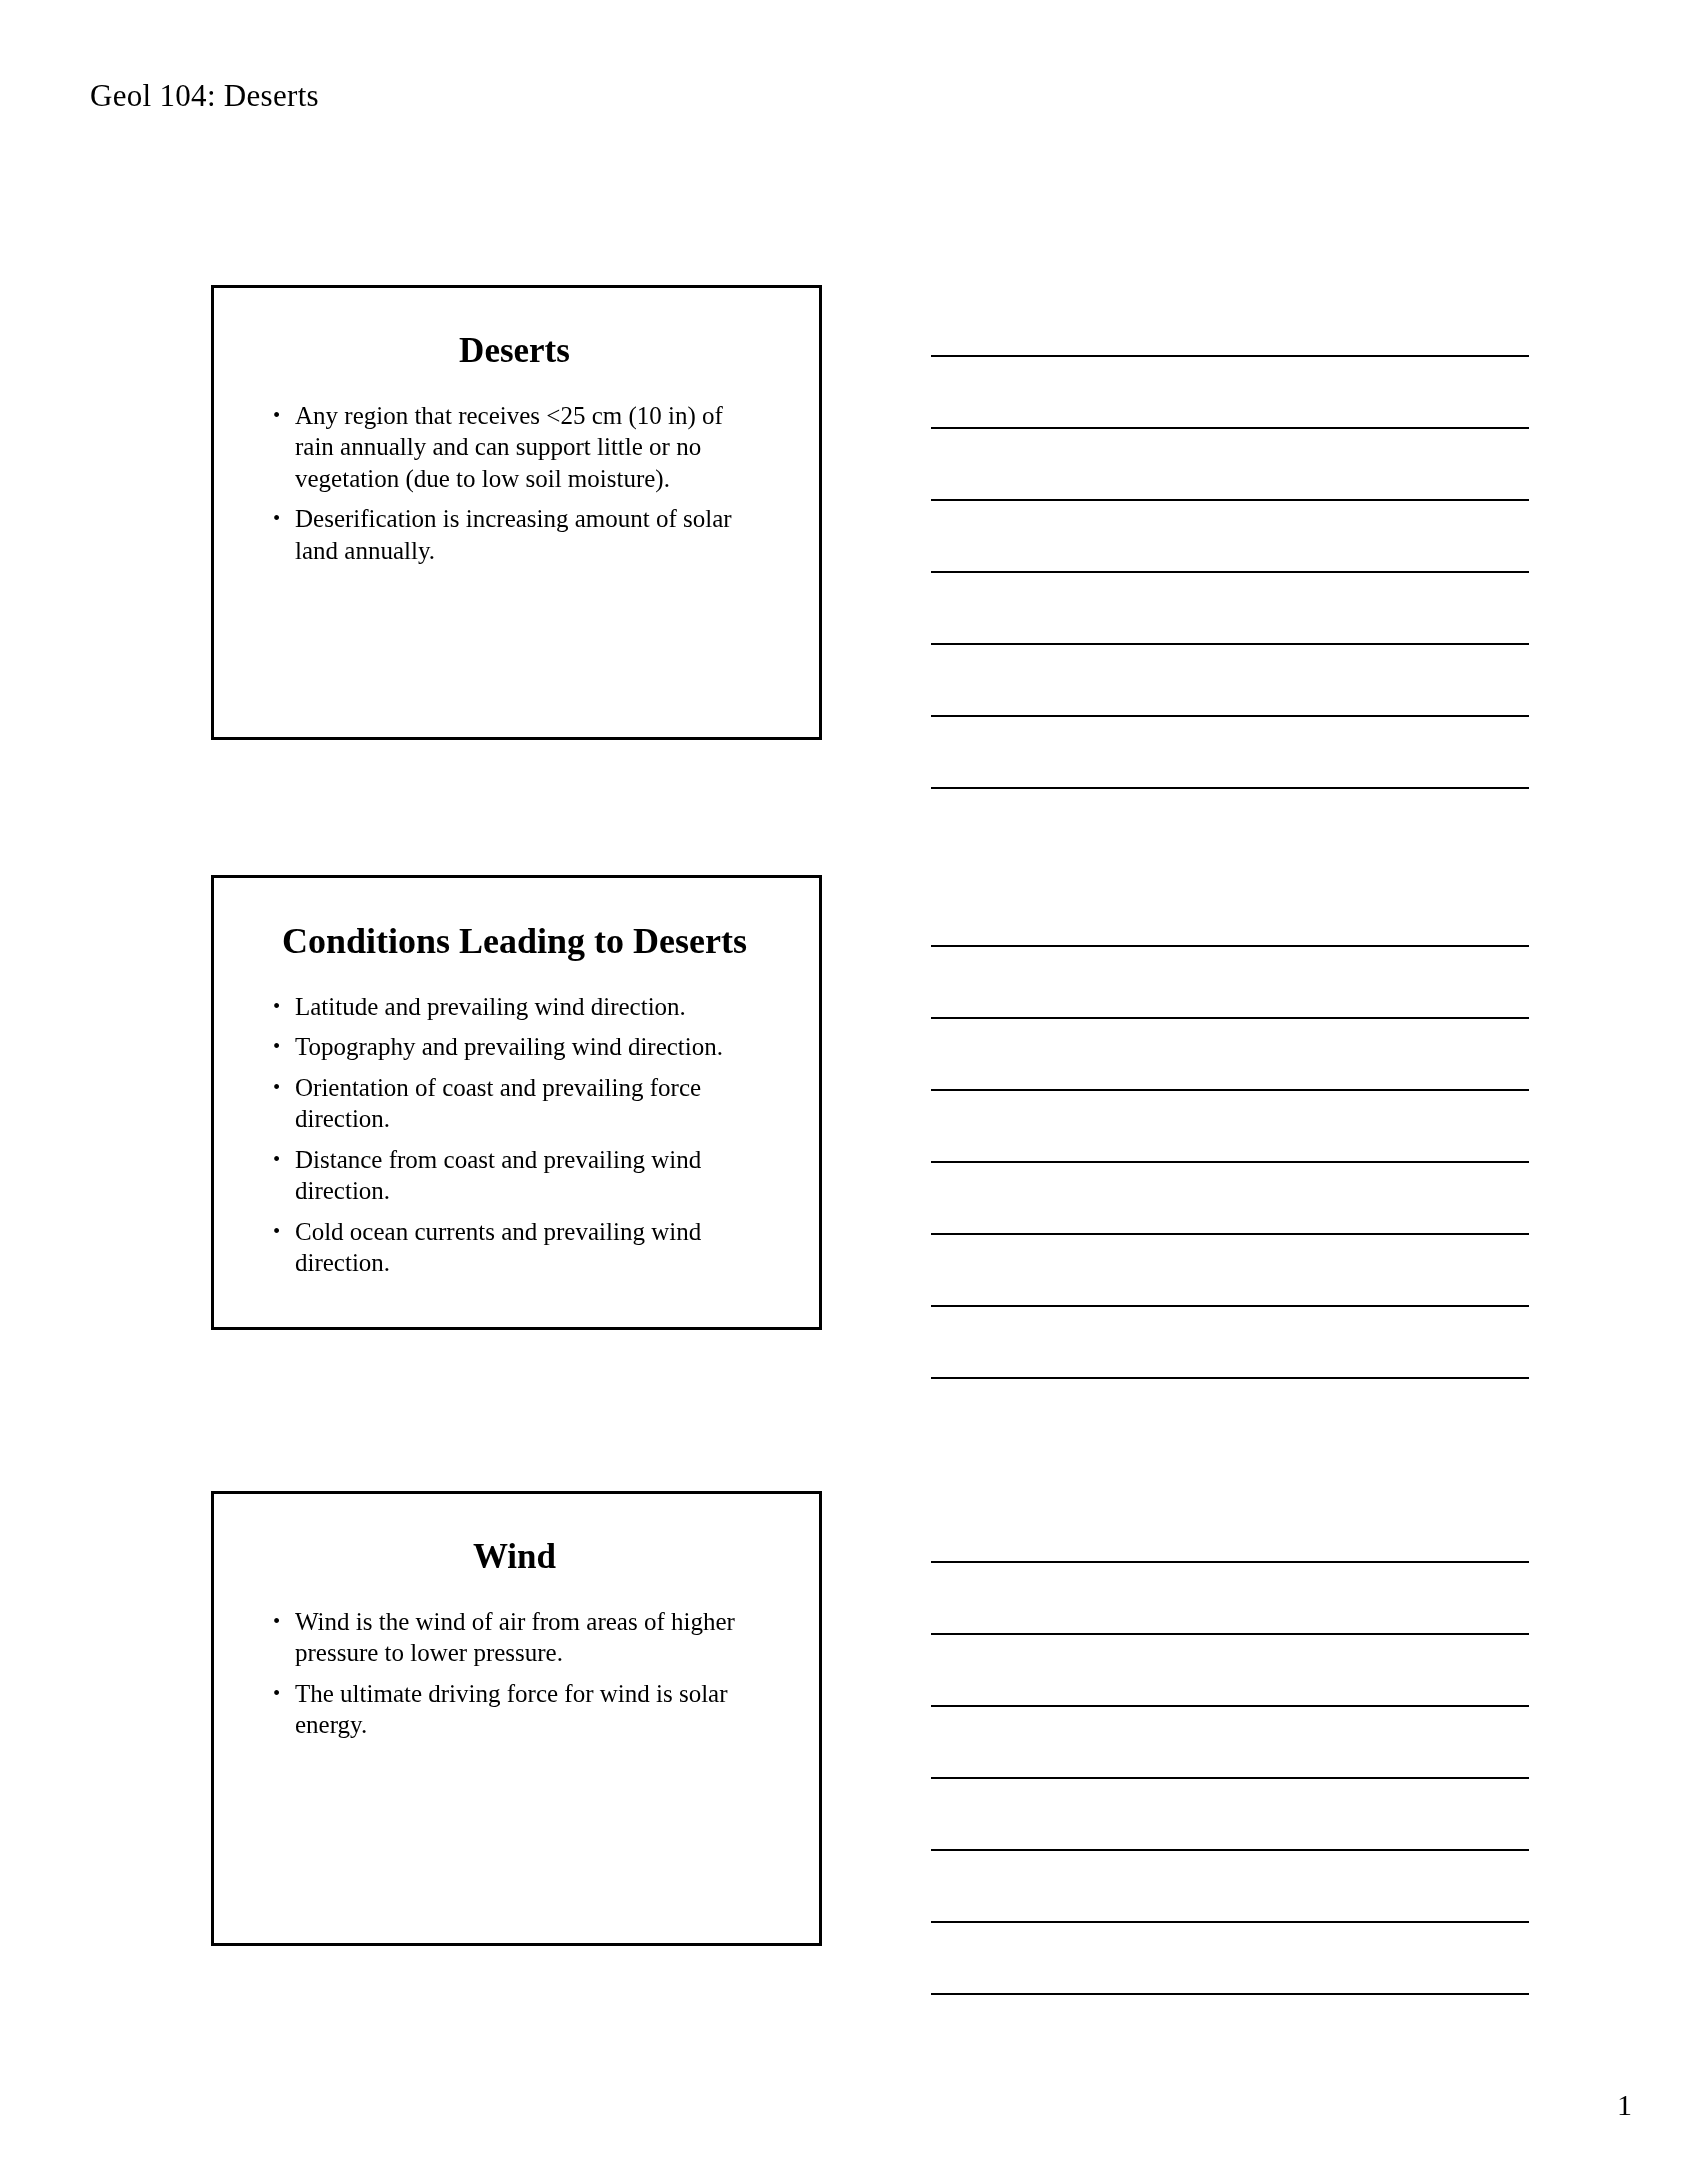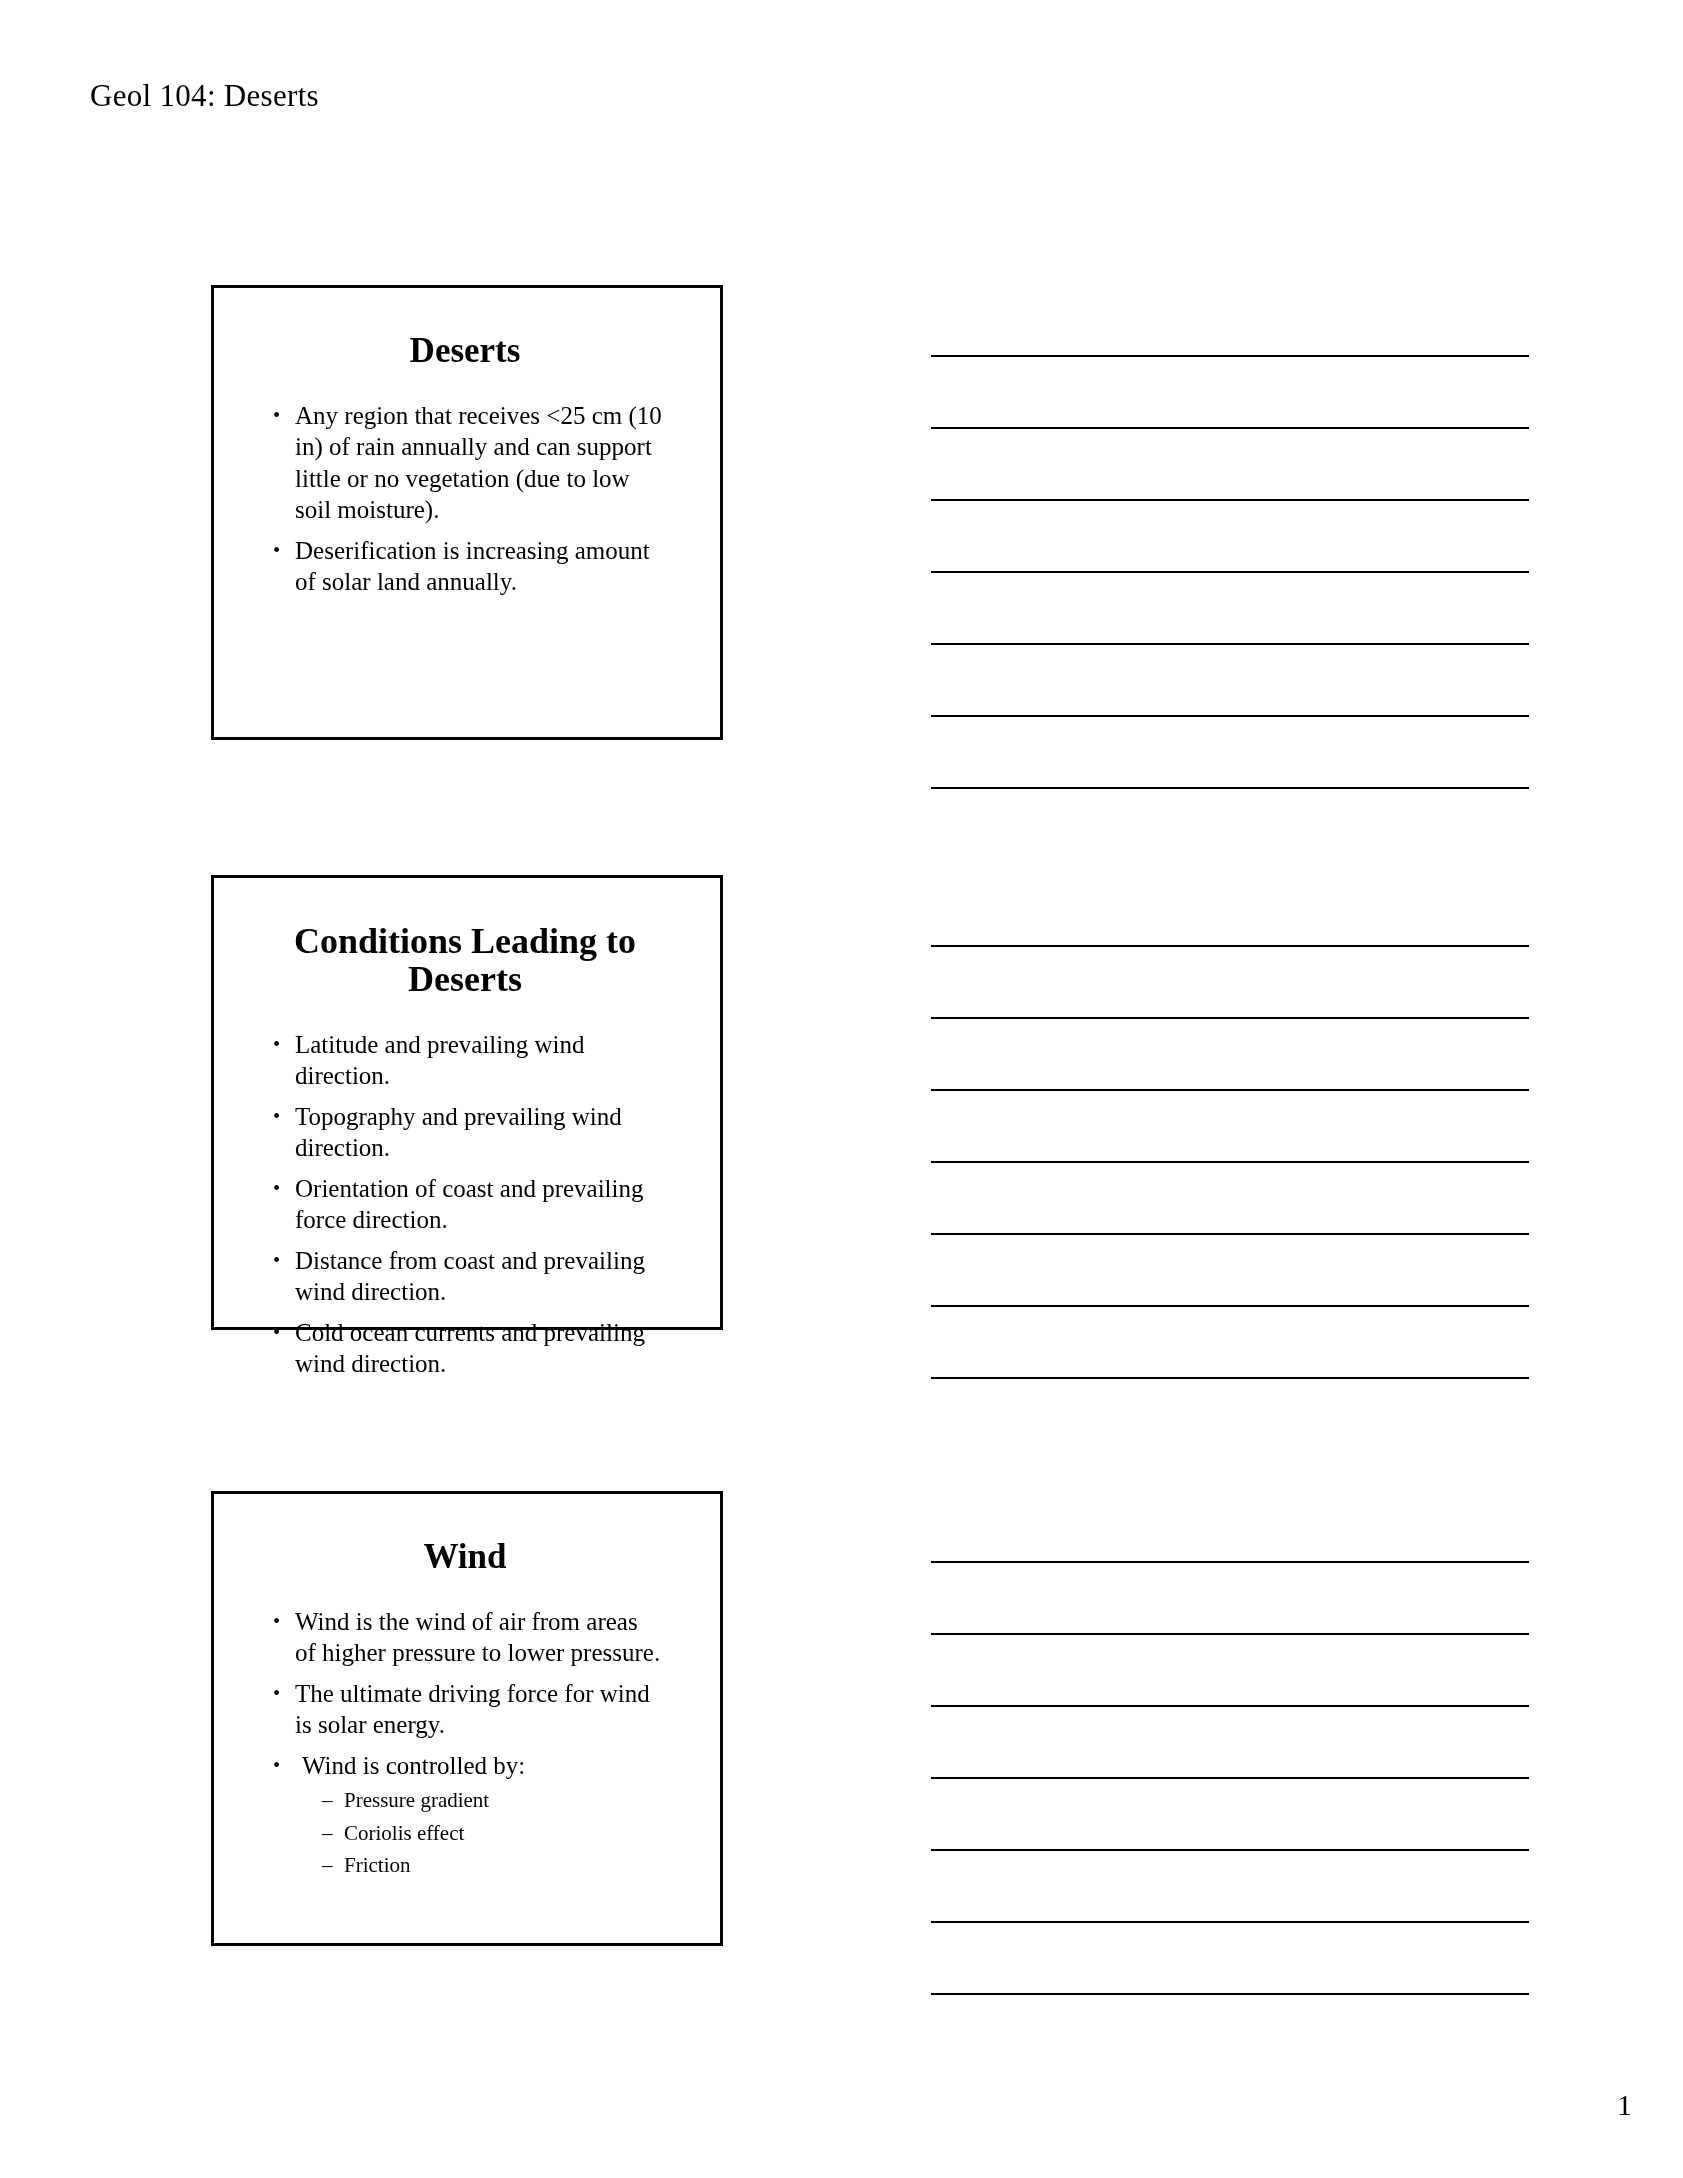--- a/index.html
+++ b/index.html
@@ -28,21 +28,21 @@
     height: 455px;
   }
   #group-1 { top: 257px; }
   #group-2 { top: 847px; }
   #group-3 { top: 1463px; }
 
   .slide-box {
     position: absolute;
     left: 0;
     top: 0;
-    width: 512px;
+    width: 611px;
     height: 455px;
     border: 3px solid #000000;
     background: #ffffff;
     padding: 38px 44px 20px 40px;
   }
 
   .slide-title {
     font-size: 36px;
     font-weight: bold;
     text-align: center;
@@ -147,28 +147,20 @@
     <div class="note-line"></div>
   </div>
 </div>
 
 <div class="slide-group" id="group-3">
   <div class="slide-box">
     <div class="slide-title">Wind</div>
     <ul class="bullets">
       <li>Wind is the wind of air from areas of higher pressure to lower pressure.</li>
       <li>The ultimate driving force for wind is solar energy.</li>
-      <li>
-        <span>Wind is controlled by:</span>
-        <ul class="sub-bullets">
-          <li>Pressure gradient</li>
-          <li>Coriolis effect</li>
-          <li>Friction</li>
-        </ul>
-      </li>
     </ul>
   </div>
   <div class="notes">
     <div class="note-line"></div>
     <div class="note-line"></div>
     <div class="note-line"></div>
     <div class="note-line"></div>
     <div class="note-line"></div>
     <div class="note-line"></div>
     <div class="note-line"></div>

